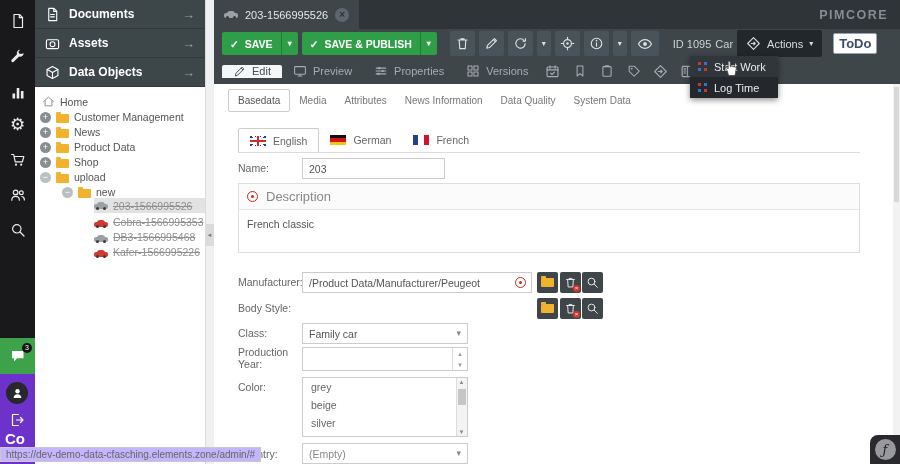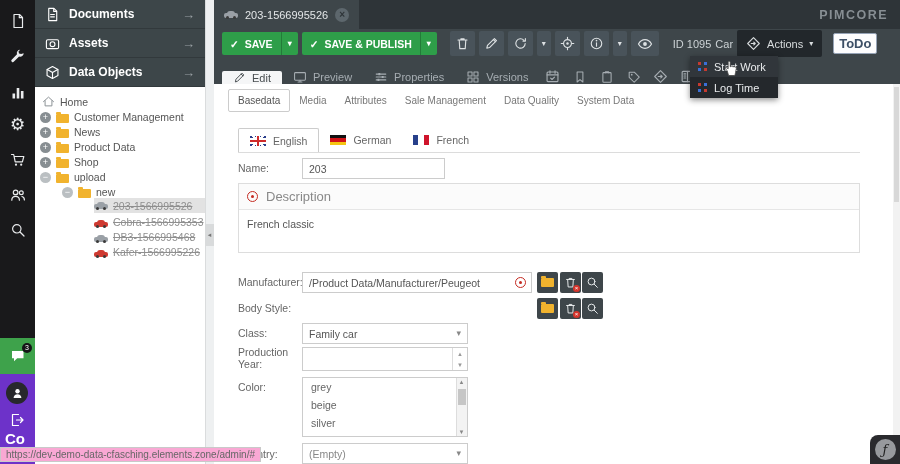--- a/index.html
+++ b/index.html
@@ -55,21 +55,21 @@
   .gmain{padding:0 8px;display:flex;gap:6px;align-items:center}
   .gcaret{border-left:1px solid rgba(0,0,0,.22);height:100%;display:flex;align-items:center;padding:0 6px;font-size:8px}
   .ibtn{width:25px;height:25px;background:#49535a;border-radius:2px;display:flex;align-items:center;justify-content:center;color:#dde1e3;flex:0 0 auto}
   .ibtn.sm{width:14px;font-size:8px}
   .ibtn.wide{width:28px}
   .ttext{color:#ccd2d5;font-size:11px;flex:0 0 auto}
   #actionsbtn{height:27px;background:#22272b;border-radius:2px;display:flex;align-items:center;gap:6px;padding:0 9px;color:#d8dcde;font-size:11px;flex:0 0 auto}
   #todo{background:#fdfdfe;border:1px solid #96a3b6;border-radius:2px;color:#3d4f66;font-size:13px;font-weight:bold;padding:2px 5px;flex:0 0 auto}
 
   
-  #viewtabs{left:214px;top:58px;width:686px;height:26px;background:#3e464a;display:flex;align-items:flex-end;padding-left:8px;box-sizing:border-box}
+  #viewtabs{left:214px;top:58px;width:686px;height:26px;background:#3e464a;display:flex;align-items:center;padding-left:8px;box-sizing:border-box}
   .vtab{display:flex;align-items:center;gap:6px;padding:0 11px;color:#a6adb2;font-size:11px}
   .vtab.active{background:#f5f6f7;color:#474d50;border-radius:2px 2px 0 0}
   .vicon{width:27px;display:flex;align-items:center;justify-content:center;color:#a6adb2}
 
   
   #content{left:214px;top:84px;width:679px;height:380px;background:#fff}
   #ctabs{position:absolute;left:14px;top:5px;display:flex;align-items:center;color:#777;font-size:10px}
   .ctab{padding:5px 9px}
   .ctab.active{border:1px solid #ccc;border-radius:2px;background:#fff;color:#555}
   #langrow{position:absolute;left:24px;top:44px;width:622px;height:24px;border-bottom:1px solid #dcdcdc;display:flex;font-size:10.5px;color:#666}
@@ -108,21 +108,21 @@
 
   
   #actmenu{left:690px;top:56px;width:88px;background:#24282c;box-shadow:0 2px 6px rgba(0,0,0,.45);z-index:40}
   .mitem{height:21px;display:flex;align-items:center;gap:7px;padding:0 8px;color:#e8eaec;font-size:11px}
   .mitem.hover{background:#31363b}
   .dots{width:9px;height:9px;position:relative;flex:0 0 auto}
   .dots:before{content:"";position:absolute;width:3px;height:3px;background:#c6392f;left:0;top:0;box-shadow:6px 6px 0 #c6392f}
   .dots:after{content:"";position:absolute;width:3px;height:3px;background:#3b6fd6;left:6px;top:0;box-shadow:-6px 6px 0 #3b6fd6}
   #cursor{left:724px;top:60px;z-index:60}
 
-  #statusbar{left:0;top:447px;height:15px;background:#f9a8d4;border:1px solid #c9c9c9;color:#666;font-size:10px;line-height:13px;padding:0 5px;z-index:70;white-space:nowrap;box-sizing:border-box}
+  #statusbar{left:0;top:447px;height:15px;background:#c4b5fd;border:1px solid #c9c9c9;color:#666;font-size:10px;line-height:13px;padding:0 5px;z-index:70;white-space:nowrap;box-sizing:border-box}
   #cscroll{left:893px;top:84px;width:7px;height:380px;background:#f2f2f2}
   #cthumb{position:absolute;left:1px;top:3px;width:5px;height:115px;background:#d8d8d8}
   #cornerbadge{right:0;bottom:0;width:30px;height:29px;background:#2a2a2e;border-radius:8px 0 0 0;display:flex;align-items:center;justify-content:center;z-index:80}
   #cornerbadge .circ{width:21px;height:21px;border-radius:50%;background:#97999d;display:flex;align-items:center;justify-content:center;
       color:#222;font-family:"DejaVu Serif",serif;font-style:italic;font-size:13px}
 </style>
 </head>
 <body>
 
 <div id="app">
@@ -445,21 +445,21 @@
         </svg>
     </div>
   </div>
 
   <div class="a" id="content">
 
     <div id="ctabs">
       <span class="ctab active">Basedata</span>
       <span class="ctab">Media</span>
       <span class="ctab">Attributes</span>
-      <span class="ctab">Sale Management</span>
+      <span class="ctab">News Information</span>
       <span class="ctab">Data Quality</span>
       <span class="ctab">System Data</span>
     </div>
 
     <div id="langrow">
       <span class="ltab active">
         <span class="flag flag-uk"></span>
         <span>English</span>
       </span>
       <span class="ltab">

